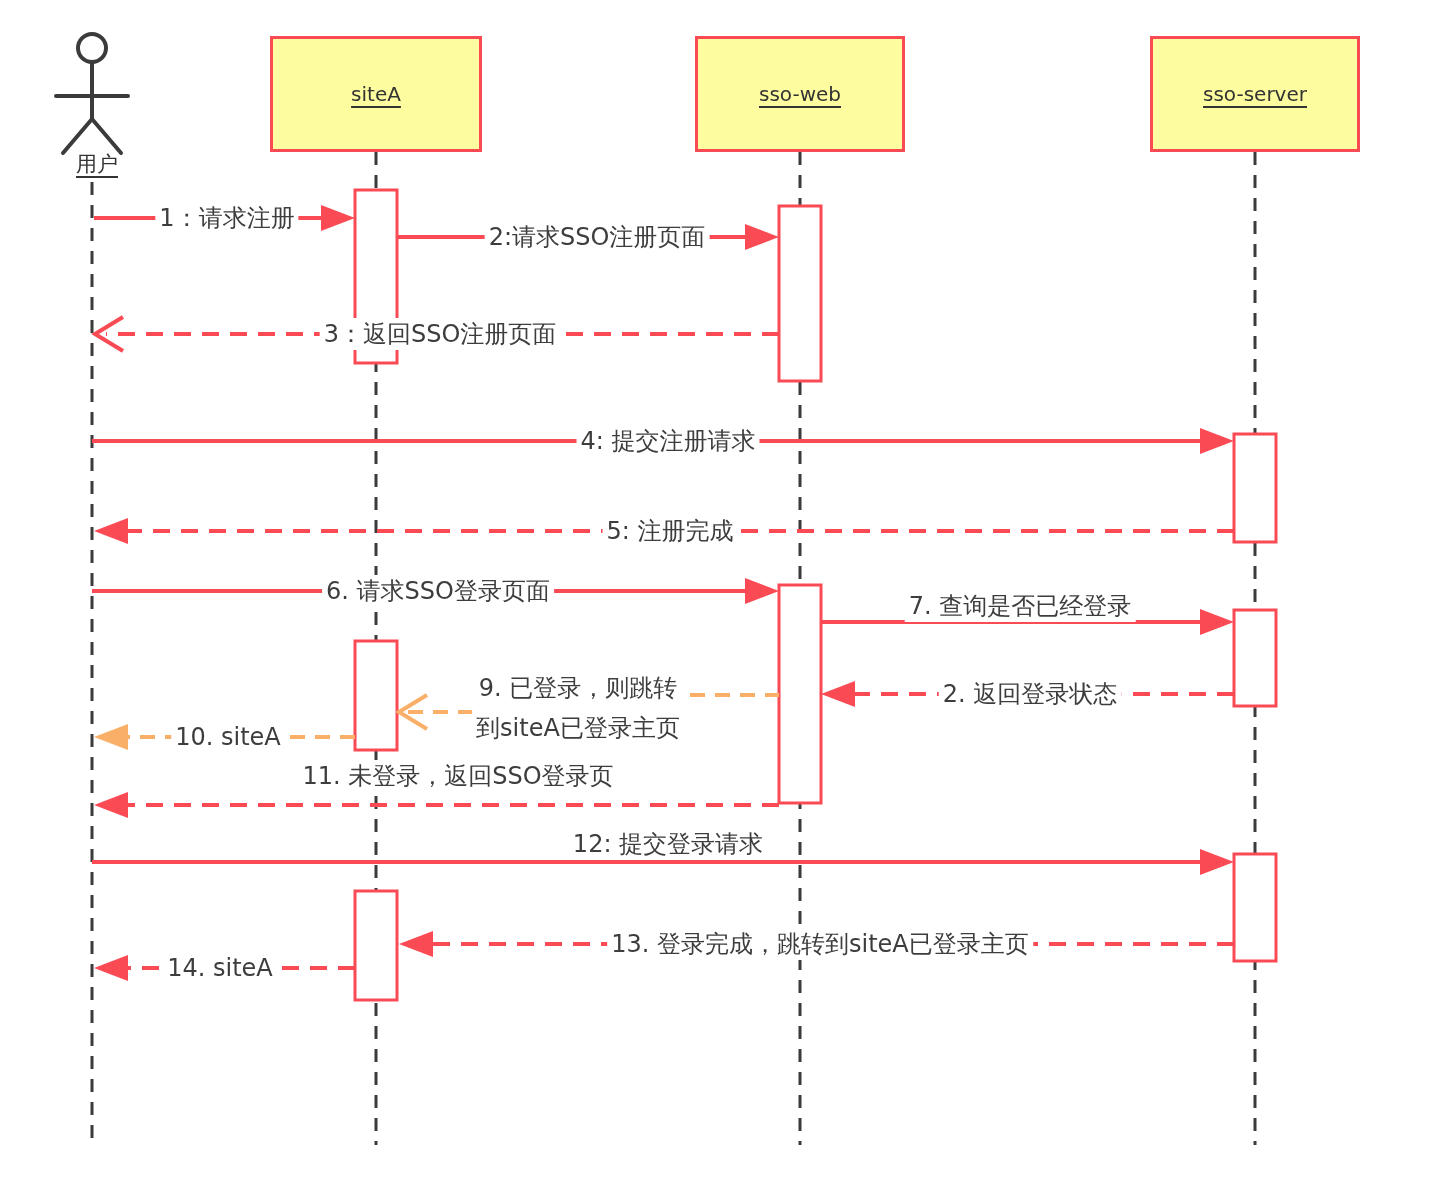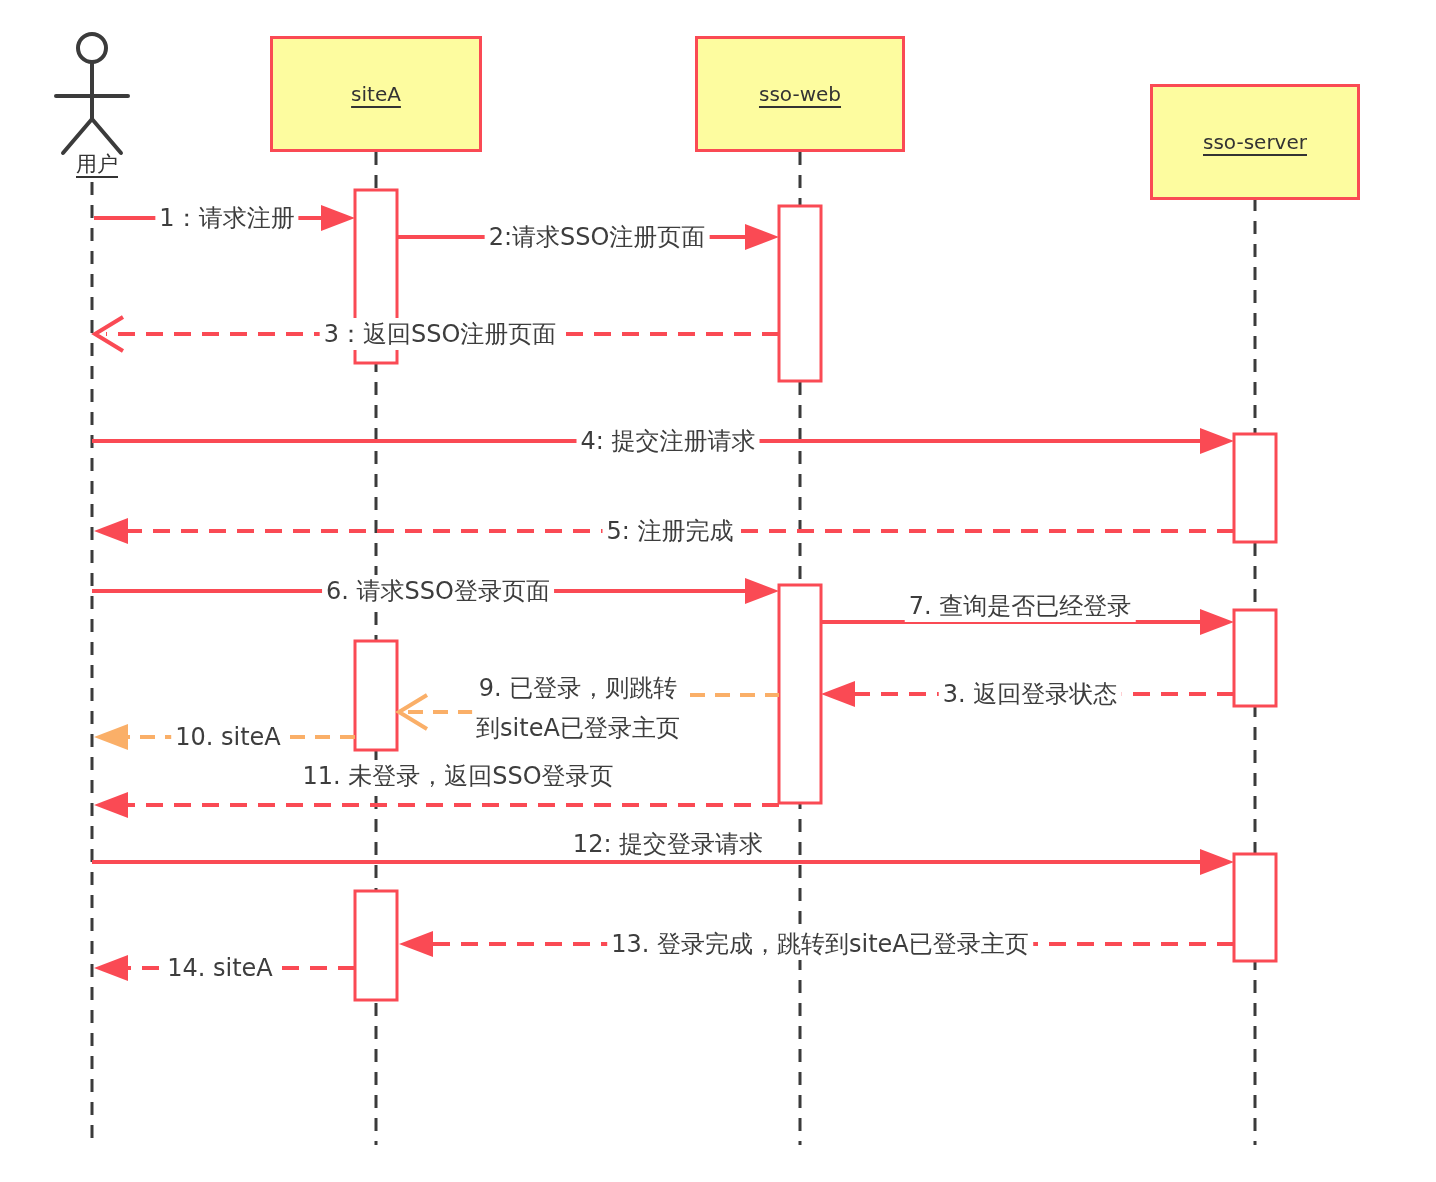--- a/index.html
+++ b/index.html
@@ -140,34 +140,34 @@
       </g>
     </g>
   </svg>
 
   <div class="participant" style="left:270px; width:212px;">
     <span>siteA</span>
   </div>
   <div class="participant" style="left:695px; width:210px;">
     <span>sso-web</span>
   </div>
-  <div class="participant" style="left:1150px; width:210px;margin-top:48px;">
+  <div class="participant" style="left:1150px; width:210px;">
     <span>sso-server</span>
   </div>
 
   <div class="actor-label" style="left:97px; top:164px;">用户</div>
 
   <div class="msg-label" style="left:227px; top:218px;">1：请求注册</div>
   <div class="msg-label" style="left:597px; top:237px;">2:请求SSO注册页面</div>
   <div class="msg-label" style="left:440px; top:334px;">3：返回SSO注册页面</div>
   <div class="msg-label" style="left:668px; top:441px;">4: 提交注册请求</div>
   <div class="msg-label" style="left:670px; top:531px;">5: 注册完成</div>
   <div class="msg-label" style="left:438px; top:591px;">6. 请求SSO登录页面</div>
   <div class="msg-label" style="left:1020px; top:606px;">7. 查询是否已经登录</div>
-  <div class="msg-label" style="left:1030px; top:694px;">3. 返回登录状态</div>
+  <div class="msg-label" style="left:1030px; top:694px;">2. 返回登录状态</div>
   <div class="msg-label two-line" style="left:578px; top:708px;">
     <div>9. 已登录，则跳转</div>
     <div>到siteA已登录主页</div>
   </div>
   <div class="msg-label" style="left:228px; top:737px;">10. siteA</div>
   <div class="msg-label" style="left:458px; top:776px;">11. 未登录，返回SSO登录页</div>
   <div class="msg-label" style="left:668px; top:844px;">12: 提交登录请求</div>
   <div class="msg-label" style="left:820px; top:944px;">13. 登录完成，跳转到siteA已登录主页</div>
   <div class="msg-label" style="left:220px; top:968px;">14. siteA</div>
 

